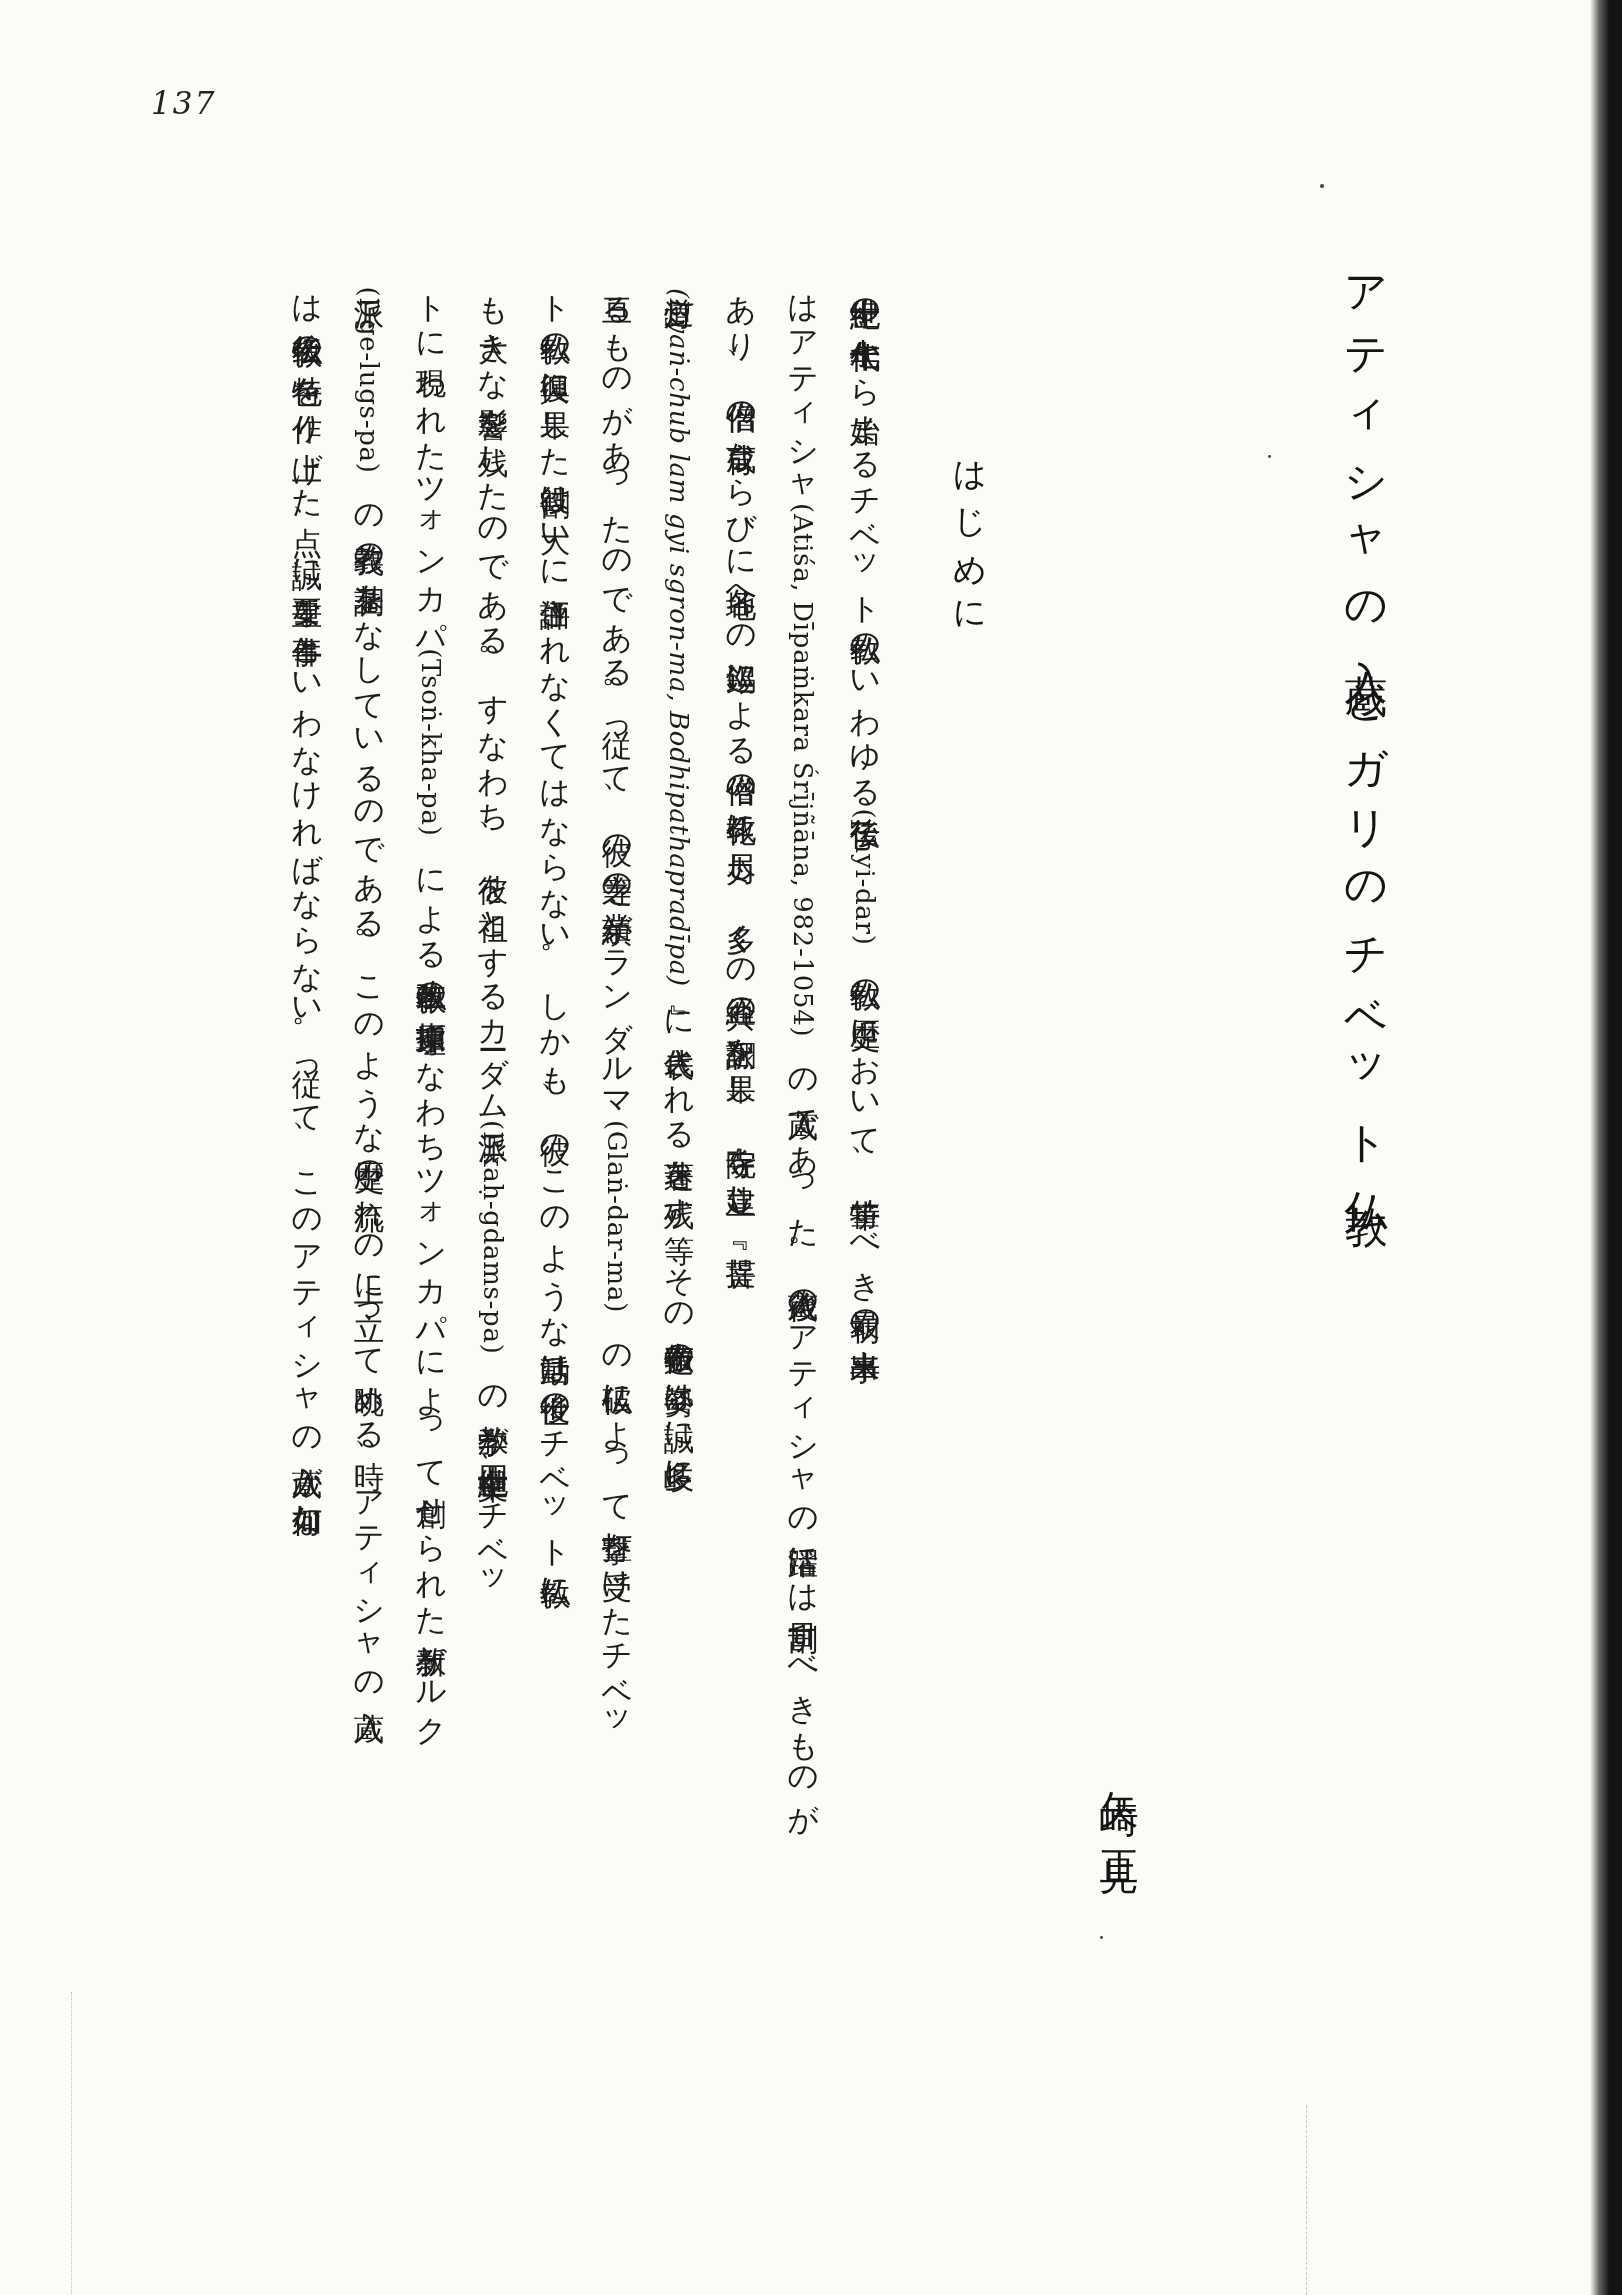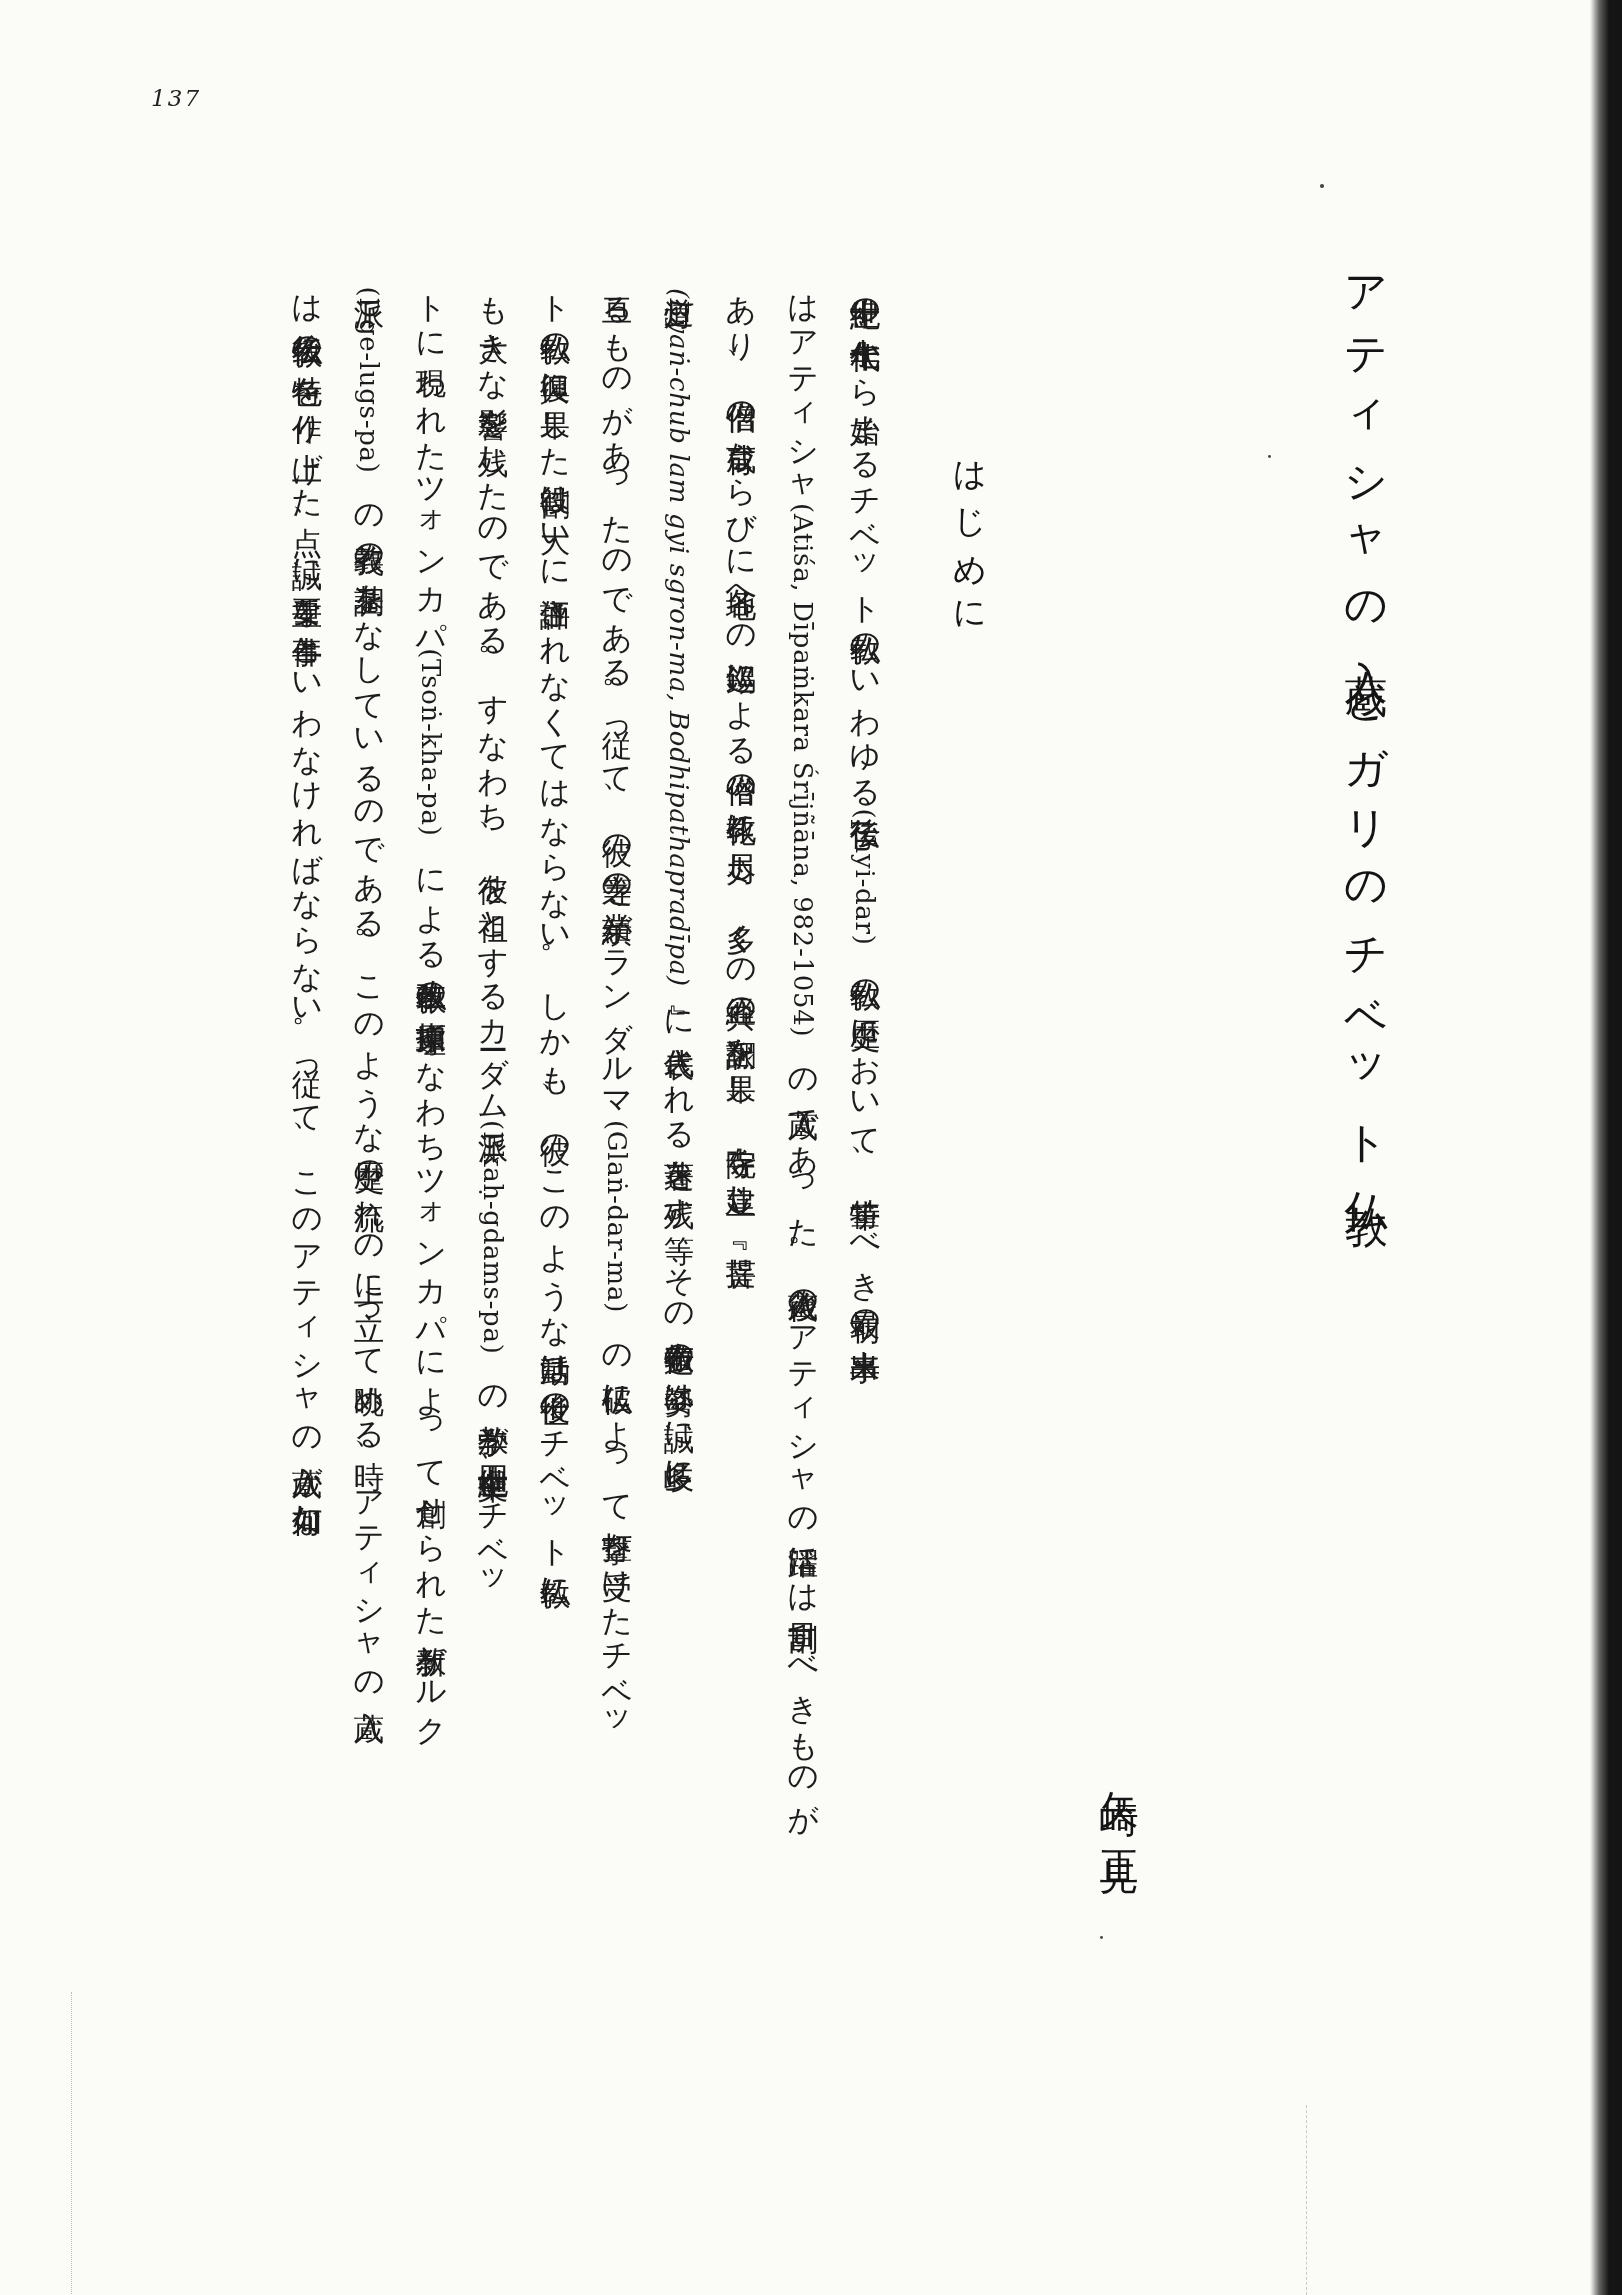--- a/index.html
+++ b/index.html
@@ -12,21 +12,21 @@
     color:#1b1b1b;
   }
   .vertical{
     writing-mode:vertical-rl;
     text-orientation:mixed;
     white-space:nowrap;
   }
   .page-number{
     position:absolute;
     left:151px;top:85px;
-    font-size:23px;
+    font-size:31px;
     font-style:italic;
     letter-spacing:2.1px;
     color:#222;
   }
   .title{
     position:absolute;
     top:247px;right:227px;
     font-size:43px;
     letter-spacing:14px;
     color:#141414;

